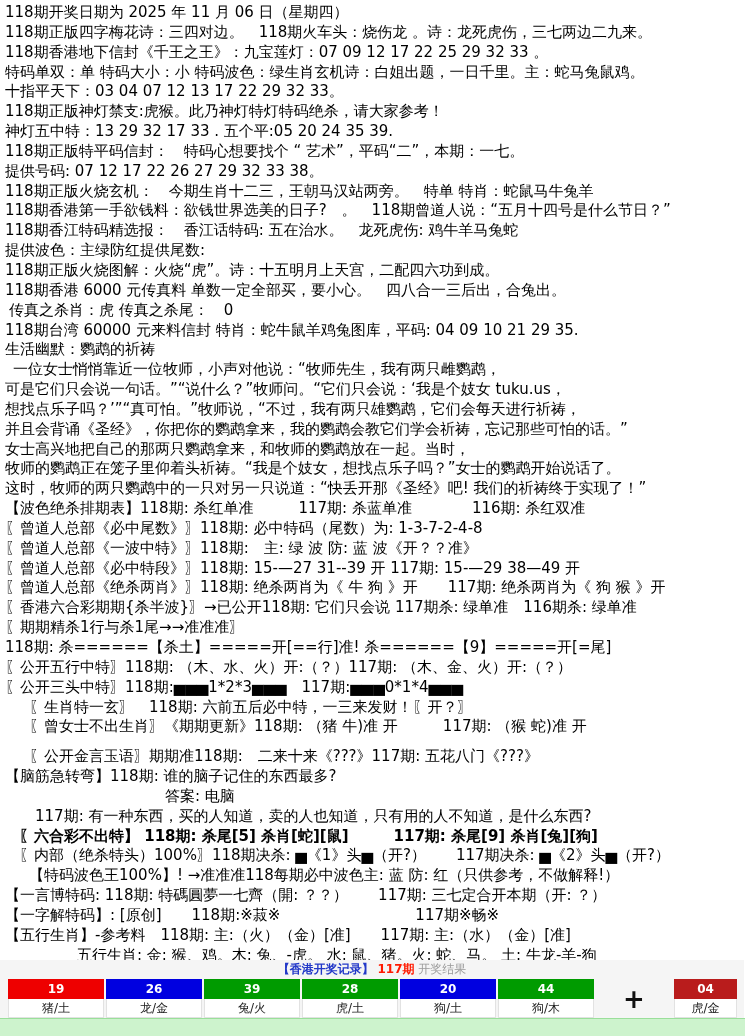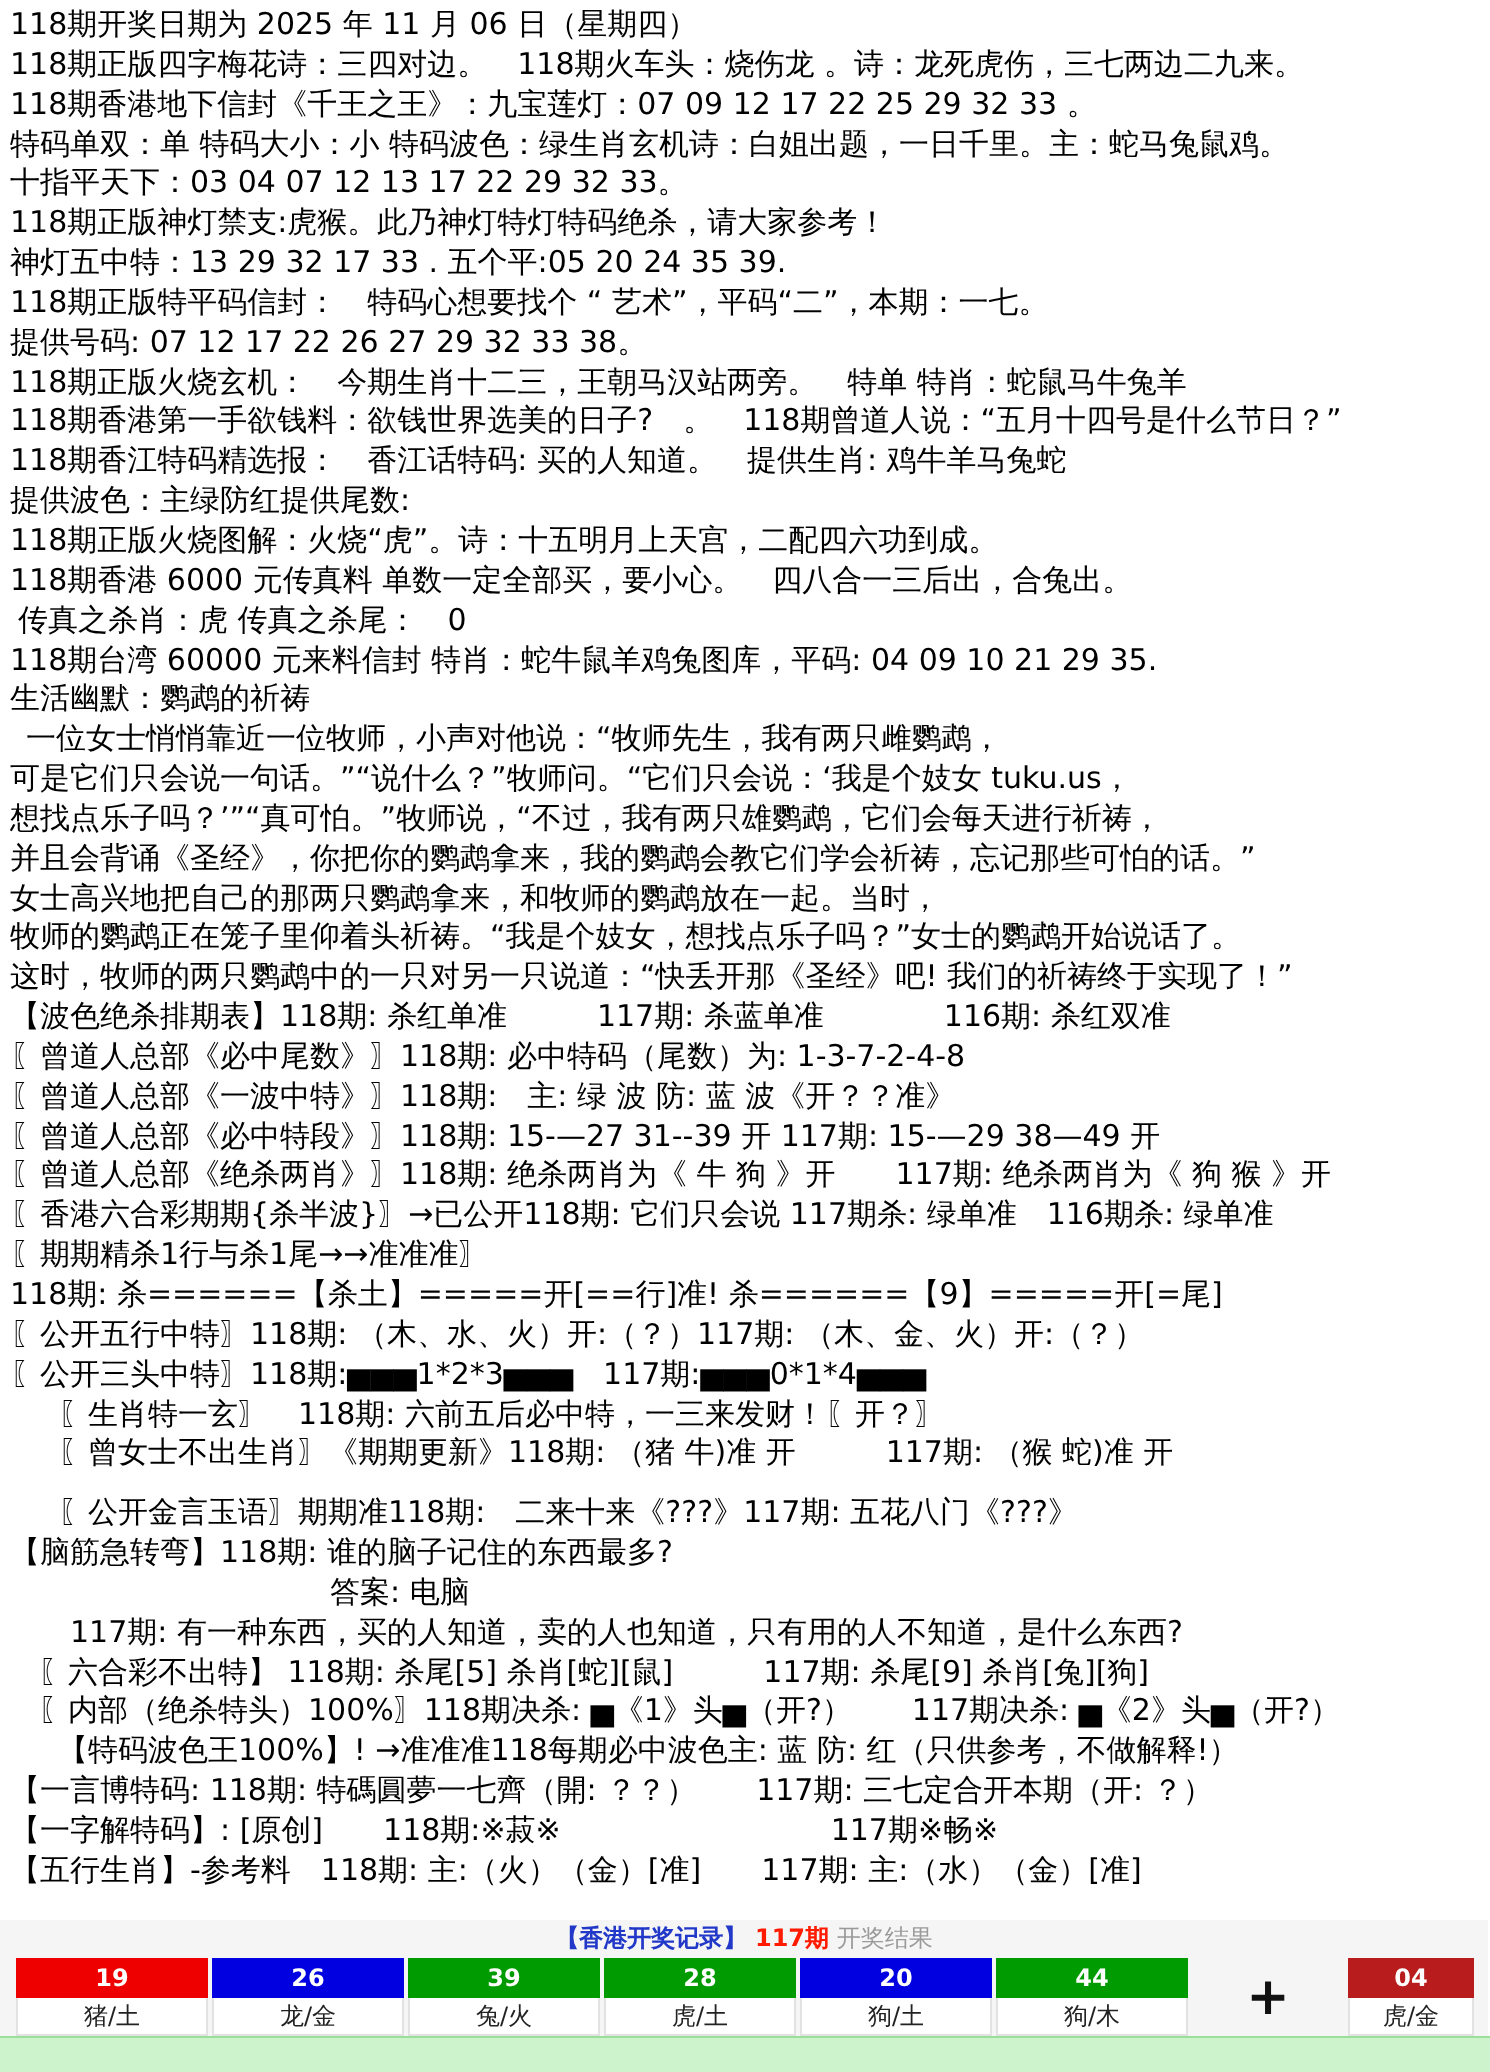--- a/index.html
+++ b/index.html
@@ -37,21 +37,21 @@
       <div class="line">118期正版四字梅花诗：三四对边。　118期火车头：烧伤龙 。诗：龙死虎伤，三七两边二九来。</div>
       <div class="line">118期香港地下信封《千王之王》：九宝莲灯：07 09 12 17 22 25 29 32 33 。</div>
       <div class="line">特码单双：单 特码大小：小 特码波色：绿生肖玄机诗：白姐出题，一日千里。主：蛇马兔鼠鸡。</div>
       <div class="line">十指平天下：03 04 07 12 13 17 22 29 32 33。</div>
       <div class="line">118期正版神灯禁支:虎猴。此乃神灯特灯特码绝杀，请大家参考！</div>
       <div class="line">神灯五中特：13 29 32 17 33 . 五个平:05 20 24 35 39.</div>
       <div class="line">118期正版特平码信封：　特码心想要找个 “ 艺术”，平码“二”，本期：一七。</div>
       <div class="line">提供号码: 07 12 17 22 26 27 29 32 33 38。</div>
       <div class="line">118期正版火烧玄机：　今期生肖十二三，王朝马汉站两旁。　特单 特肖：蛇鼠马牛兔羊</div>
       <div class="line">118期香港第一手欲钱料：欲钱世界选美的日子?　。　118期曾道人说：“五月十四号是什么节日？”</div>
-      <div class="line">118期香江特码精选报：　香江话特码: 买的人知道。　提供生肖: 鸡牛羊马兔蛇</div>
+      <div class="line">118期香江特码精选报：　香江话特码: 五在治水。　龙死虎伤: 鸡牛羊马兔蛇</div>
       <div class="line">提供波色：主绿防红提供尾数:</div>
       <div class="line">118期正版火烧图解：火烧“虎”。诗：十五明月上天宫，二配四六功到成。</div>
       <div class="line">118期香港 6000 元传真料 单数一定全部买，要小心。　四八合一三后出，合兔出。</div>
       <div class="line" style="padding-left: 4px;">传真之杀肖：虎 传真之杀尾：　0</div>
       <div class="line">118期台湾 60000 元来料信封 特肖：蛇牛鼠羊鸡兔图库，平码: 04 09 10 21 29 35.</div>
       <div class="line">生活幽默：鹦鹉的祈祷</div>
       <div class="line" style="padding-left: 8px;">一位女士悄悄靠近一位牧师，小声对他说：“牧师先生，我有两只雌鹦鹉，</div>
       <div class="line">可是它们只会说一句话。”“说什么？”牧师问。“它们只会说：‘我是个妓女 tuku.us，</div>
       <div class="line">想找点乐子吗？’”“真可怕。”牧师说，“不过，我有两只雄鹦鹉，它们会每天进行祈祷，</div>
       <div class="line">并且会背诵《圣经》，你把你的鹦鹉拿来，我的鹦鹉会教它们学会祈祷，忘记那些可怕的话。”</div>
@@ -67,26 +67,27 @@
       <div class="line">〖期期精杀1行与杀1尾→→准准准〗</div>
       <div class="line">118期: 杀======【杀土】=====开[==行]准! 杀======【9】=====开[=尾]</div>
       <div class="line">〖公开五行中特〗118期: （木、水、火）开:（？）117期: （木、金、火）开:（？）</div>
       <div class="line">〖公开三头中特〗118期:▅▅▅1*2*3▅▅▅　117期:▅▅▅0*1*4▅▅▅</div>
       <div class="line" style="padding-left: 24px;">〖生肖特一玄〗　118期: 六前五后必中特，一三来发财！〖开？〗</div>
       <div class="line" style="padding-left: 24px;">〖曾女士不出生肖〗《期期更新》118期: （猪 牛)准 开　　　117期: （猴 蛇)准 开</div>
       <div class="line" style="padding-left: 24px; margin-top: 10px;">〖公开金言玉语〗期期准118期:　二来十来《???》117期: 五花八门《???》</div>
       <div class="line">【脑筋急转弯】118期: 谁的脑子记住的东西最多?</div>
       <div class="line" style="padding-left: 160px;">答案: 电脑</div>
       <div class="line" style="padding-left: 30px;">117期: 有一种东西，买的人知道，卖的人也知道，只有用的人不知道，是什么东西?</div>
-      <div class="line" style="padding-left: 14px;">〖六合彩不出特】 118期: 杀尾[5] 杀肖[蛇][鼠]　　　117期: 杀尾[9] 杀肖[兔][狗]</div>
+      <div class="line" style="padding-left: 14px; font-weight: bold;">〖六合彩不出特】 118期: 杀尾[5] 杀肖[蛇][鼠]　　　117期: 杀尾[9] 杀肖[兔][狗]</div>
       <div class="line" style="padding-left: 14px;">〖内部（绝杀特头）100%〗118期决杀: ▅《1》头▅（开?）　　117期决杀: ▅《2》头▅（开?）</div>
       <div class="line" style="padding-left: 24px;">【特码波色王100%】! →准准准118每期必中波色主: 蓝 防: 红（只供参考，不做解释!）</div>
       <div class="line">【一言博特码: 118期: 特碼圓夢一七齊（開: ？？）　　117期: 三七定合开本期（开: ？）</div>
       <div class="line">【一字解特码】: [原创]　　118期:※菽※　　　　　　　　　117期※畅※</div>
       <div class="line">【五行生肖】-参考料　118期: 主:（火）（金）[准]　　117期: 主:（水）（金）[准]</div>
+      <div class="line" style="padding-left: 72px;">五行生肖: 金: 猴、鸡。木: 兔、-虎。 水: 鼠、猪。火: 蛇、马。 土: 牛龙-羊-狗</div>
     </div>
 
   <div class="records">
     <div class="records-header">
       <span class="ttl">【香港开奖记录】</span>
       <span class="issue">117期</span>
       <span class="sfx">开奖结果</span>
     </div>
     <div class="results-row">
         <div class="cell">

